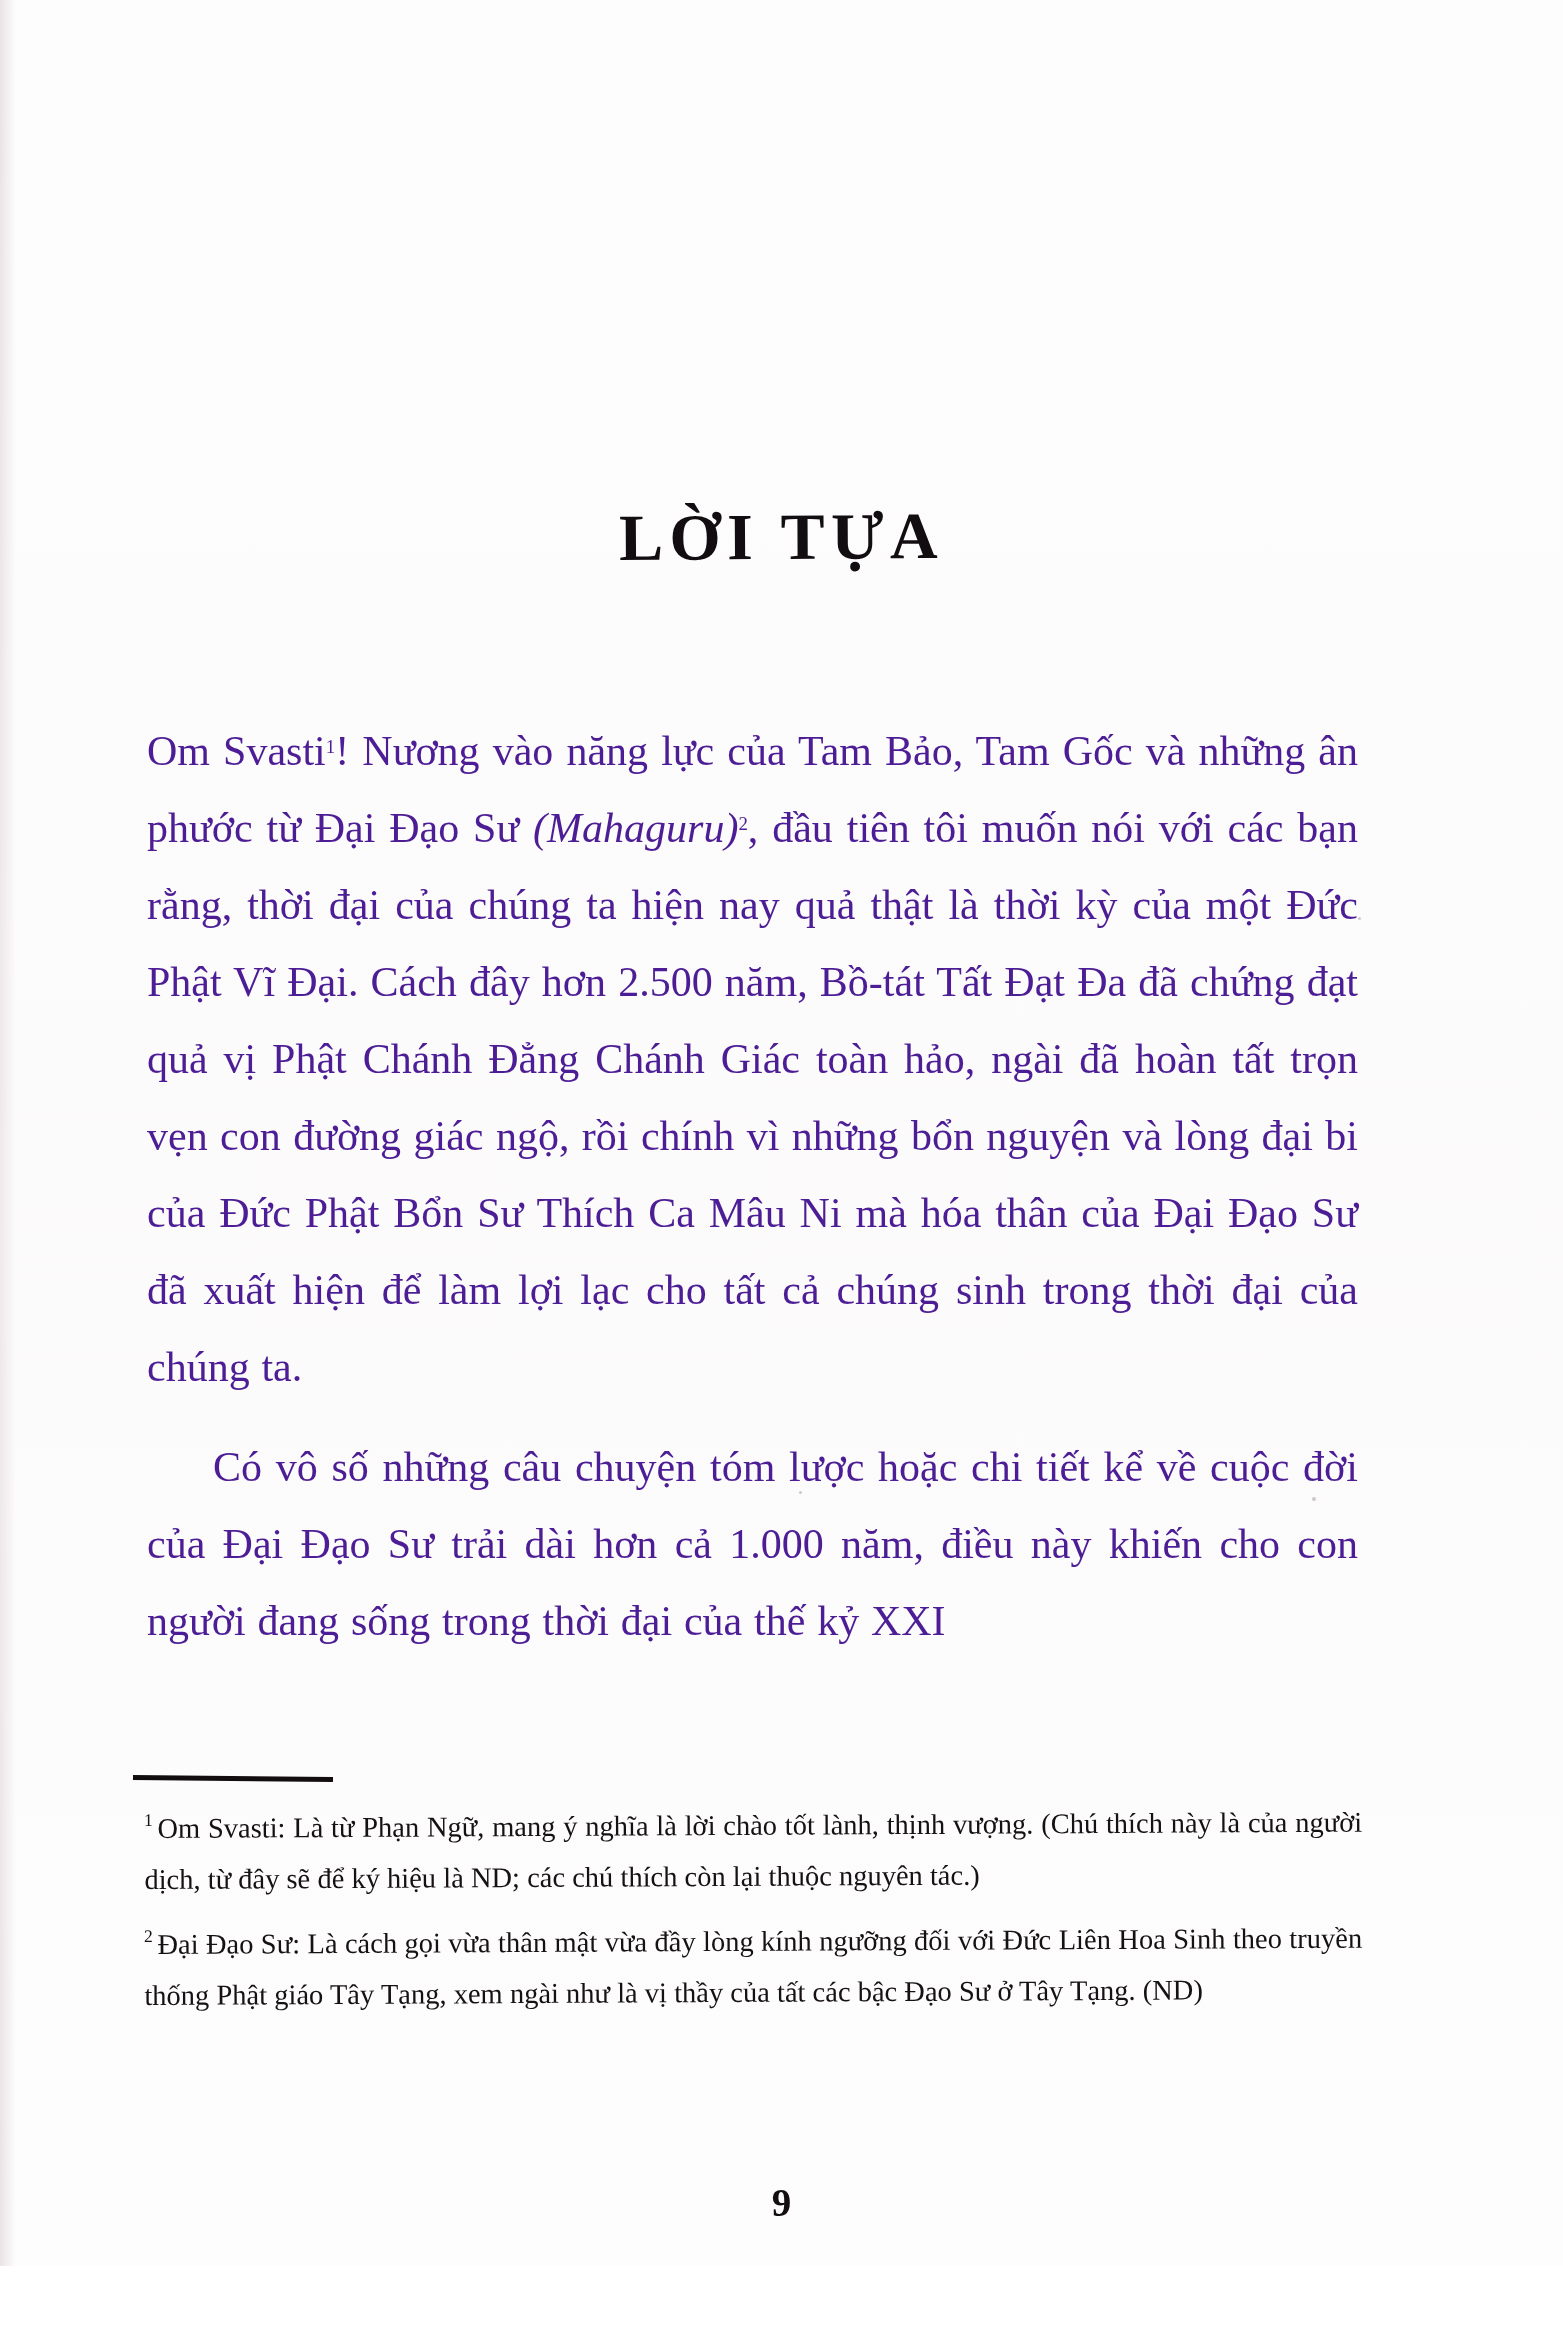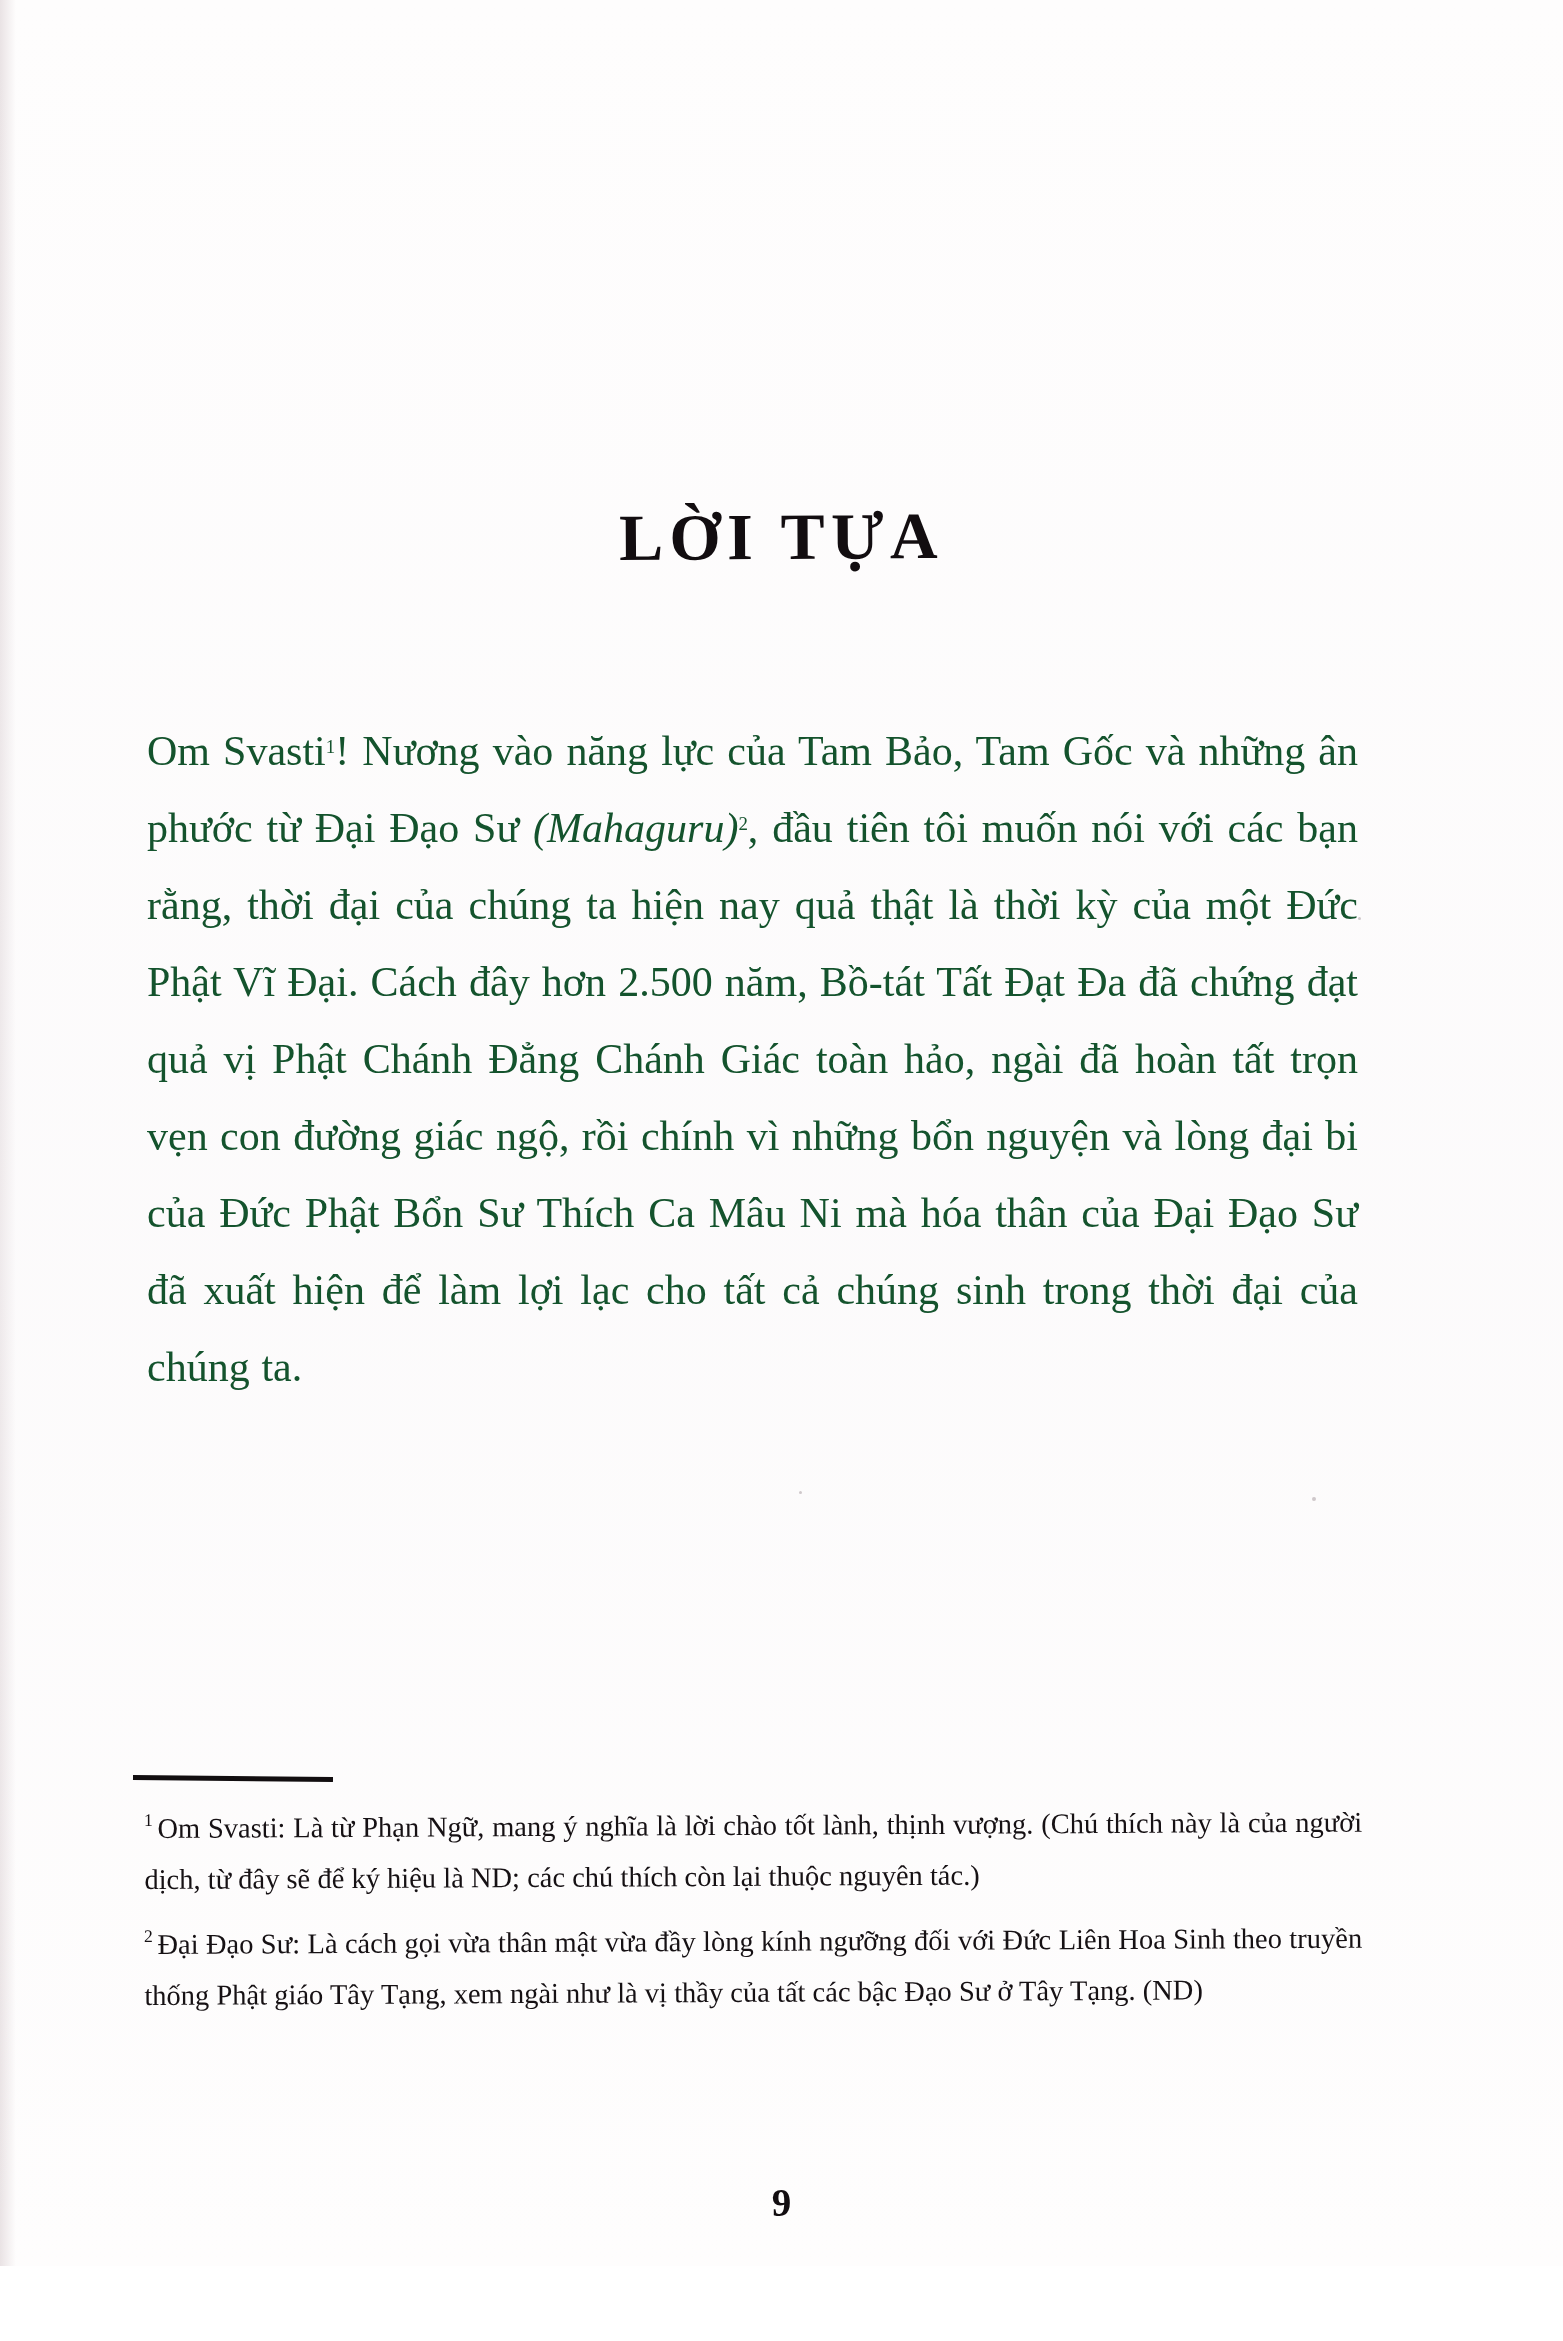--- a/index.html
+++ b/index.html
@@ -59,21 +59,21 @@
     top: 713px;
     width: 1211px;
   }
 
   .para {
     margin: 0 0 23px 0;
     font-size: 42px;
     line-height: 77px;
     text-align: justify;
     text-justify: inter-word;
-    color: #14532d;
+    color: #4c1d95;
     word-spacing: 1.3px;
   }
   .para:last-child { margin-bottom: 0; }
   .para.indent { text-indent: 66px; }
 
   .it { font-style: italic; }
   sup.fn {
     font-size: 0.45em;
     vertical-align: 0.62em;
     line-height: 0;
@@ -151,20 +151,23 @@
   <div class="speck" style="left:799px;top:1491px;width:3.2px;height:3.2px;"></div>
 
   <h1 class="chapter-title">LỜI TỰA</h1>
 
   <div class="body-block">
 
     <p class="para">
       <span>Om Svasti</span><sup class="fn">1</sup><span>! Nương vào năng lực của Tam Bảo, Tam Gốc và những ân phước từ Đại Đạo Sư </span><span class="it">(Mahaguru)</span><sup class="fn">2</sup><span>, đầu tiên tôi muốn nói với các bạn rằng, thời đại của chúng ta hiện nay quả thật là thời kỳ của một Đức Phật Vĩ Đại. Cách đây hơn 2.500 năm, Bồ-tát Tất Đạt Đa đã chứng đạt quả vị Phật Chánh Đẳng Chánh Giác toàn hảo, ngài đã hoàn tất trọn vẹn con đường giác ngộ, rồi chính vì những bổn nguyện và lòng đại bi của Đức Phật Bổn Sư Thích Ca Mâu Ni mà hóa thân của Đại Đạo Sư đã xuất hiện để làm lợi lạc cho tất cả chúng sinh trong thời đại của chúng ta.</span>
     </p>
 
+    <p class="para indent">
+      <span>Có vô số những câu chuyện tóm lược hoặc chi tiết kể về cuộc đời của Đại Đạo Sư trải dài hơn cả 1.000 năm, điều này khiến cho con người đang sống trong thời đại của thế kỷ XXI</span>
+    </p>
 
   </div>
 
   <div class="footnote-rule"></div>
 
   <div class="footnotes">
 
     <p class="footnote">
       <span class="marker">1</span><span>Om Svasti: Là từ Phạn Ngữ, mang ý nghĩa là lời chào tốt lành, thịnh vượng. (Chú thích này là của người dịch, từ đây sẽ để ký hiệu là ND; các chú thích còn lại thuộc nguyên tác.)</span>
     </p>

